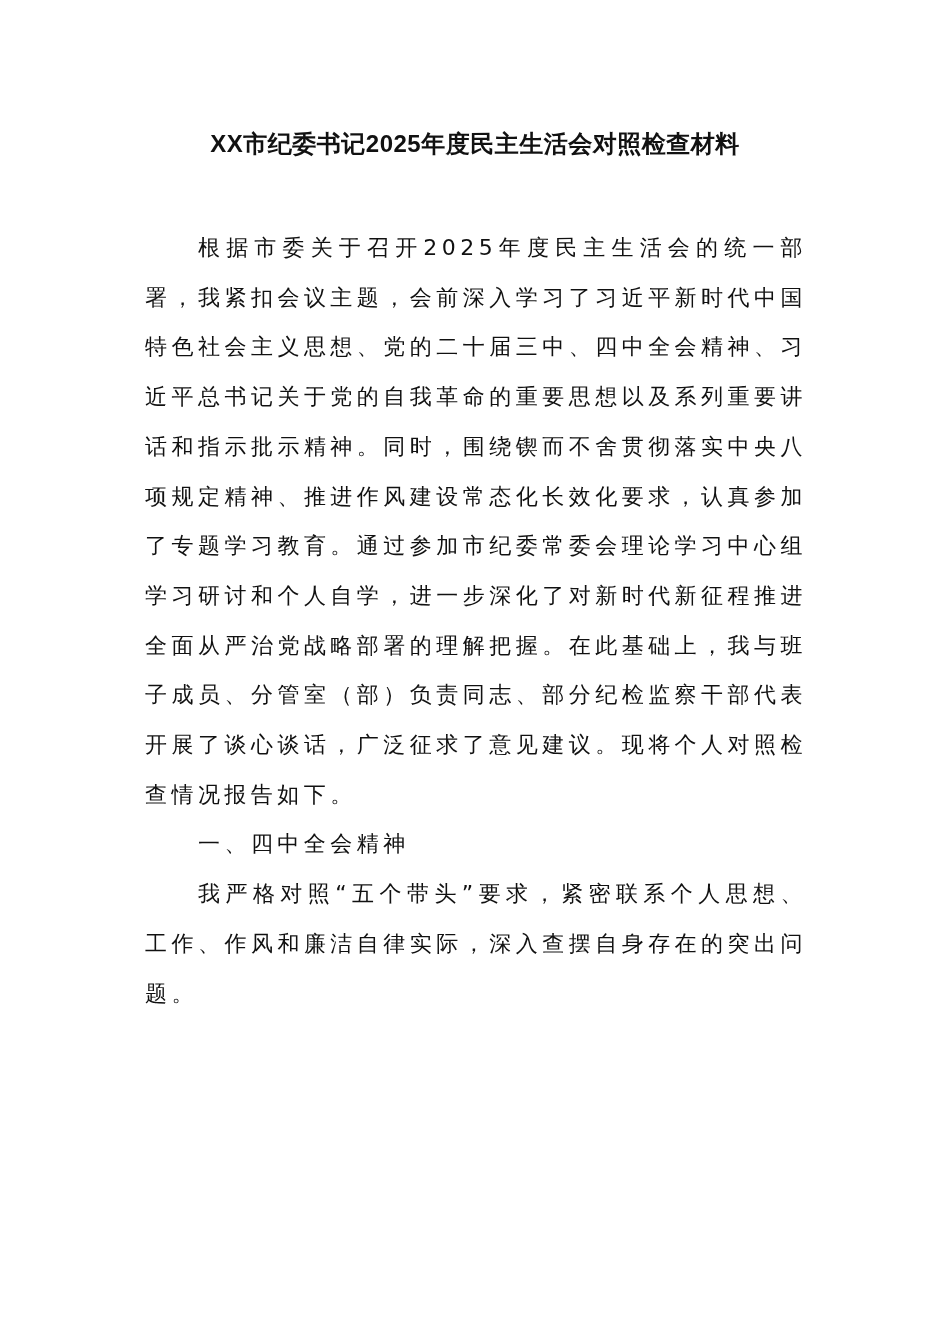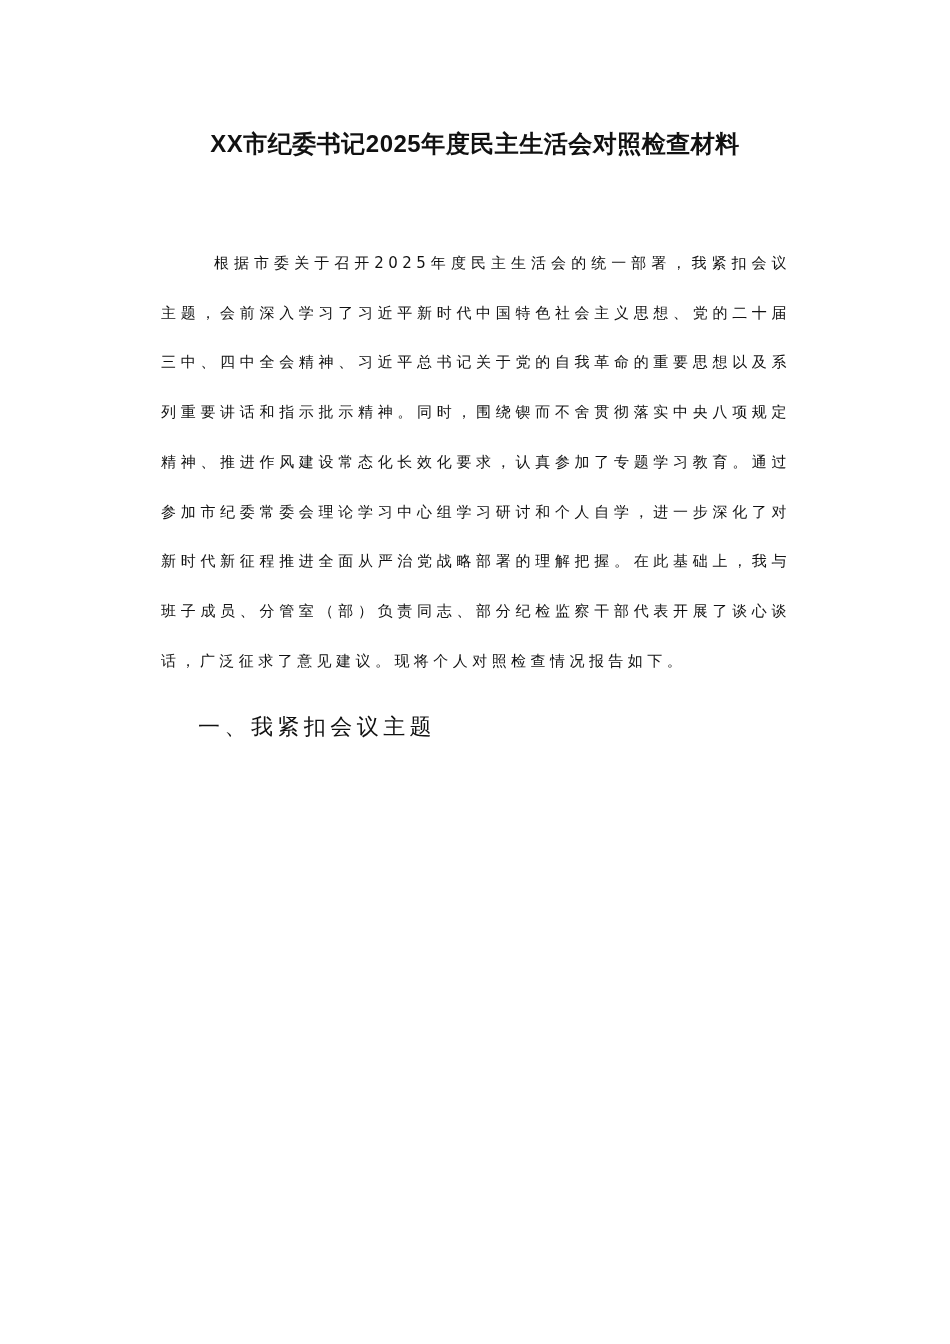--- a/index.html
+++ b/index.html
@@ -34,22 +34,22 @@
     letter-spacing: 0.5px;
     margin: 0;
   }
   .body {
     position: absolute;
     top: 223px;
     left: 0;
     width: 662px;
   }
   .para {
-    margin: 16px;
-    font-size: 15px;
+    margin: 0;
+    font-size: 22px;
     line-height: 49.7px;
     letter-spacing: 4.45px;
     text-align: justify;
     text-indent: 53px;
     word-break: break-all;
   }
   .heading {
     margin: 0;
     font-size: 22px;
     line-height: 49.7px;
@@ -64,15 +64,16 @@
     text-indent: 52px;
   }
 </style>
 </head>
 <body>
 
 <div class="page">
   <h1 class="title">XX市纪委书记2025年度民主生活会对照检查材料</h1>
   <div class="body">
     <p class="para">根据市委关于召开2025年度民主生活会的统一部署，我紧扣会议主题，会前深入学习了习近平新时代中国特色社会主义思想、党的二十届三中、四中全会精神、习近平总书记关于党的自我革命的重要思想以及系列重要讲话和指示批示精神。同时，围绕锲而不舍贯彻落实中央八项规定精神、推进作风建设常态化长效化要求，认真参加了专题学习教育。通过参加市纪委常委会理论学习中心组学习研讨和个人自学，进一步深化了对新时代新征程推进全面从严治党战略部署的理解把握。在此基础上，我与班子成员、分管室（部）负责同志、部分纪检监察干部代表开展了谈心谈话，广泛征求了意见建议。现将个人对照检查情况报告如下。</p>
-    <p class="heading">一、我紧扣会议主题</p>
+    <p class="heading">一、四中全会精神</p>
+    <p class="para">我严格对照“五个带头”要求，紧密联系个人思想、工作、作风和廉洁自律实际，深入查摆自身存在的突出问题。</p>
   </div>
 </div>
 
 </body></html>

